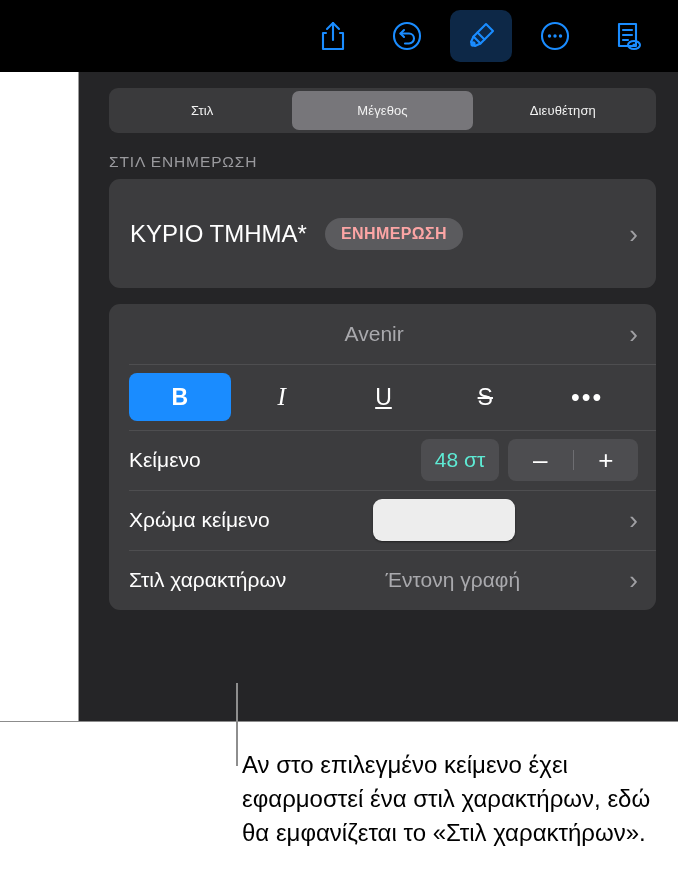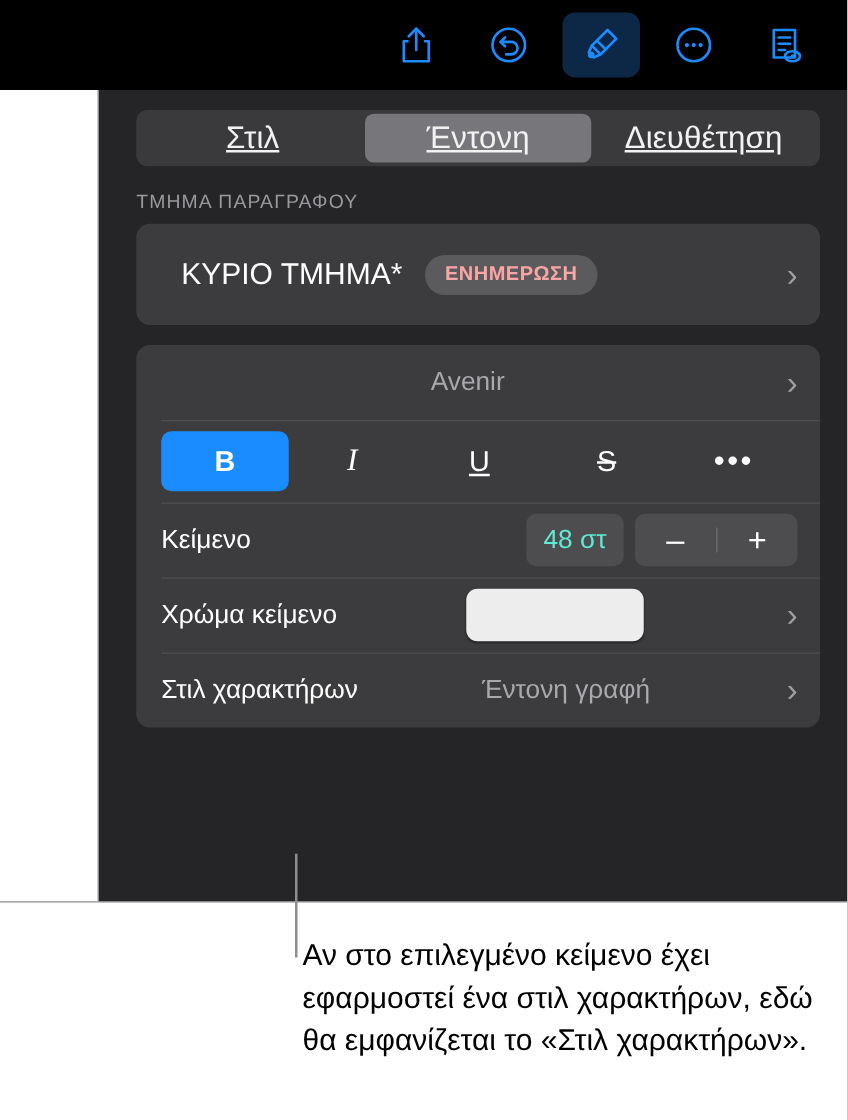--- a/index.html
+++ b/index.html
@@ -91,42 +91,41 @@
     box-sizing: border-box;
   }
   .seg {
     flex: 1;
     height: 100%;
     border-radius: 7px;
     display: flex;
     align-items: center;
     justify-content: center;
     color: #f2f2f2;
-    font-size: 25px;
+    font-size: 13px;
     letter-spacing: .1px;
-    text-decoration: underline;
   }
   .seg.selected { background: #77767a; }
 
   
   .section-label {
     margin-top: 20px;
     margin-bottom: 8px;
     color: #9a9a9e;
     font-size: 15.5px;
     letter-spacing: .9px;
   }
 
   
   .card {
     background: #3c3c3e;
     border-radius: 11px;
     overflow: hidden;
   }
-  .card.para { height: 81px; display: flex; align-items: center; padding: 0 18px 0 36px; }
+  .card.para { height: 109px; display: flex; align-items: center; padding: 0 18px 0 21px; }
 
   .para-name {
     color: #ffffff;
     font-size: 24px;
     white-space: nowrap;
   }
   .update-pill {
     margin-left: 18px;
     background: #5b5b5e;
     border-radius: 16px;
@@ -331,25 +330,25 @@
         </svg>
       </span>
     </div>
 
   </div>
 
   <div class="panel">
 
     <div class="segmented">
       <div class="seg">Στιλ</div>
-      <div class="seg selected">Έντονη</div>
+      <div class="seg selected">Μέγεθος</div>
       <div class="seg">Διευθέτηση</div>
     </div>
 
-    <div class="section-label">ΤΜΗΜΑ ΠΑΡΑΓΡΑΦΟΥ</div>
+    <div class="section-label">ΣΤΙΛ ΕΝΗΜΕΡΩΣΗ</div>
 
     <div class="card para">
       <span class="para-name">ΚΥΡΙΟ ΤΜΗΜΑ*</span>
       <span class="update-pill">ΕΝΗΜΕΡΩΣΗ</span>
       <span class="chev">›</span>
     </div>
 
     <div class="card format">
 
       <div class="row">

